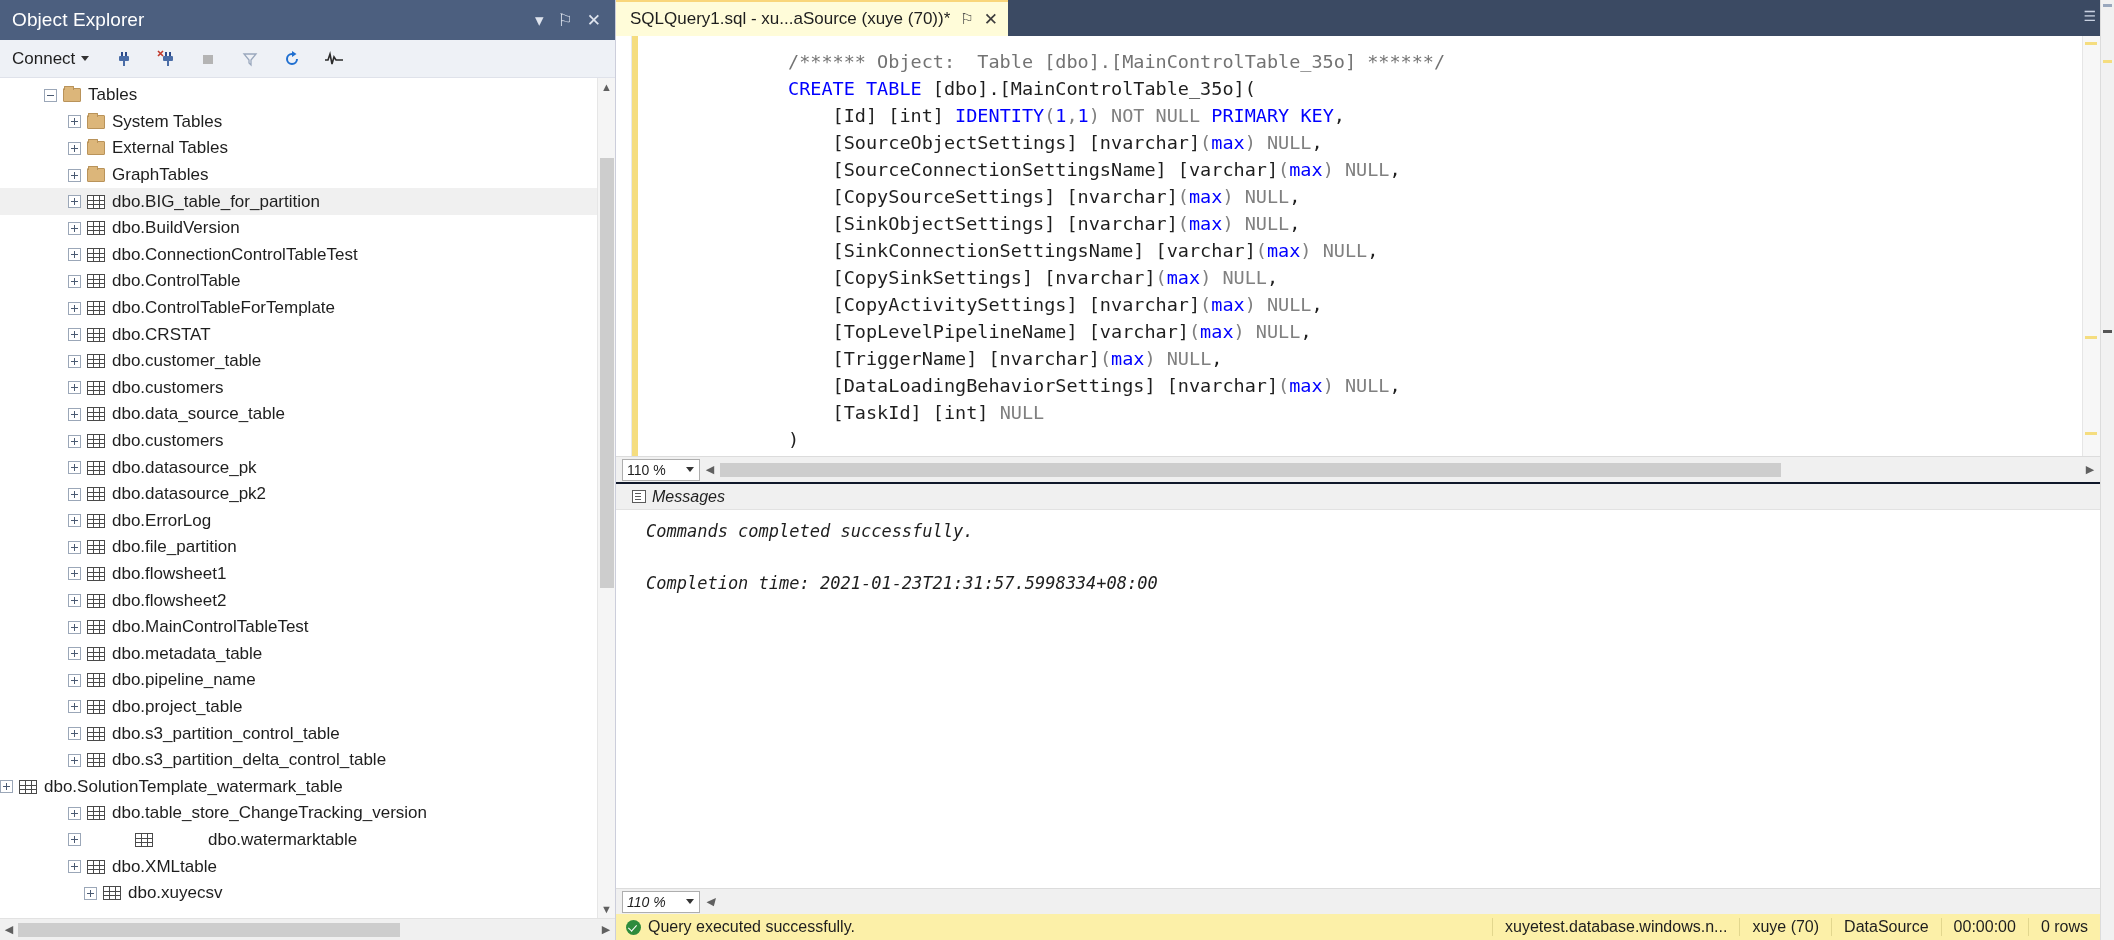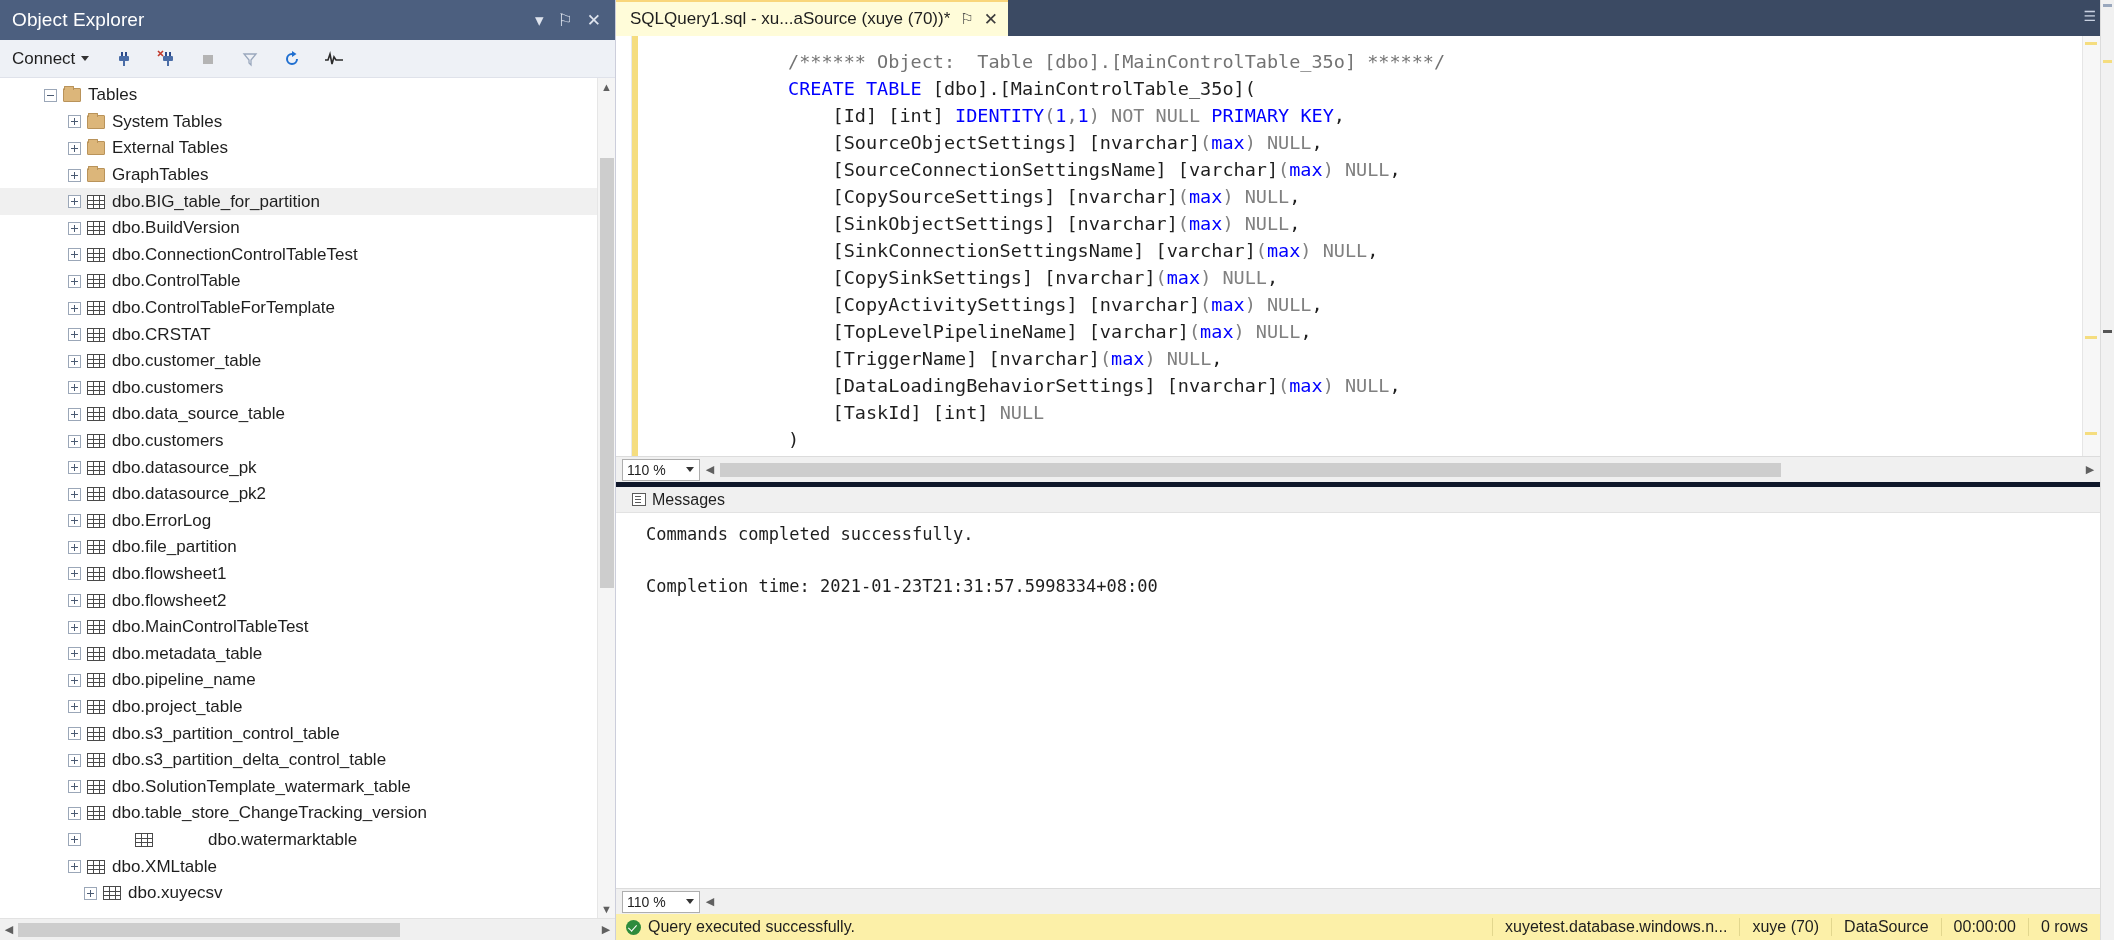--- a/index.html
+++ b/index.html
@@ -100,21 +100,21 @@
 
   .zoombar { height: 26px; background: #f0f0f0; border-top: 1px solid #dcdcdc;
              display: flex; align-items: center; flex: none; }
   .zoom-select { width: 78px; height: 22px; margin-left: 6px; background: #fff;
                  border: 1px solid #aeaeae; font-size: 14px; color: #1e1e1e;
                  display: flex; align-items: center; padding: 0 4px; position: relative; }
   .zoom-select .caret-dn { position: absolute; right: 5px; }
   .zoombar .hs-arrow { width: 20px; }
 
   .results { flex: 1; display: flex; flex-direction: column; min-height: 0;
-             border-top: 5px solid #0f172a; background: #fff; }
+             border-top: 2px solid #0f172a; background: #fff; font-style: italic; }
   .res-tabs { height: 26px; background: #f0f0f0; display: flex; align-items: center;
               padding-left: 8px; gap: 6px; flex: none; border-bottom: 1px solid #e2e2e2; }
   .res-tab { display: flex; align-items: center; gap: 6px; font-size: 16px; color: #1e1e1e;
              padding: 0 8px; height: 26px; }
   .msg-ico { width: 14px; height: 13px; border: 1px solid #5a5a5a; background: #fff;
              position: relative; }
   .msg-ico::after { content: ""; position: absolute; left: 2px; top: 2px; width: 6px;
                     height: 1px; background: #5a5a5a; box-shadow: 0 3px 0 #5a5a5a, 0 6px 0 #5a5a5a; }
   .res-body { flex: 1; position: relative; overflow: hidden;
               font-family: "DejaVu Sans Mono", monospace; font-size: 17px; line-height: 26px;
@@ -321,21 +321,21 @@
           <div class="row" style="padding-left: 68px;">
             <span class="exp plus"></span>
             <span class="ico table"></span>
             <span>dbo.s3_partition_control_table</span>
           </div>
           <div class="row" style="padding-left: 68px;">
             <span class="exp plus"></span>
             <span class="ico table"></span>
             <span>dbo.s3_partition_delta_control_table</span>
           </div>
-          <div class="row" style="padding-left: 68px;">
+          <div class="row" style="">
             <span class="exp plus"></span>
             <span class="ico table"></span>
             <span>dbo.SolutionTemplate_watermark_table</span>
           </div>
           <div class="row" style="padding-left: 68px;">
             <span class="exp plus"></span>
             <span class="ico table"></span>
             <span>dbo.table_store_ChangeTracking_version</span>
           </div>
           <div class="row" style="padding-left: 68px; gap: 48px;">

